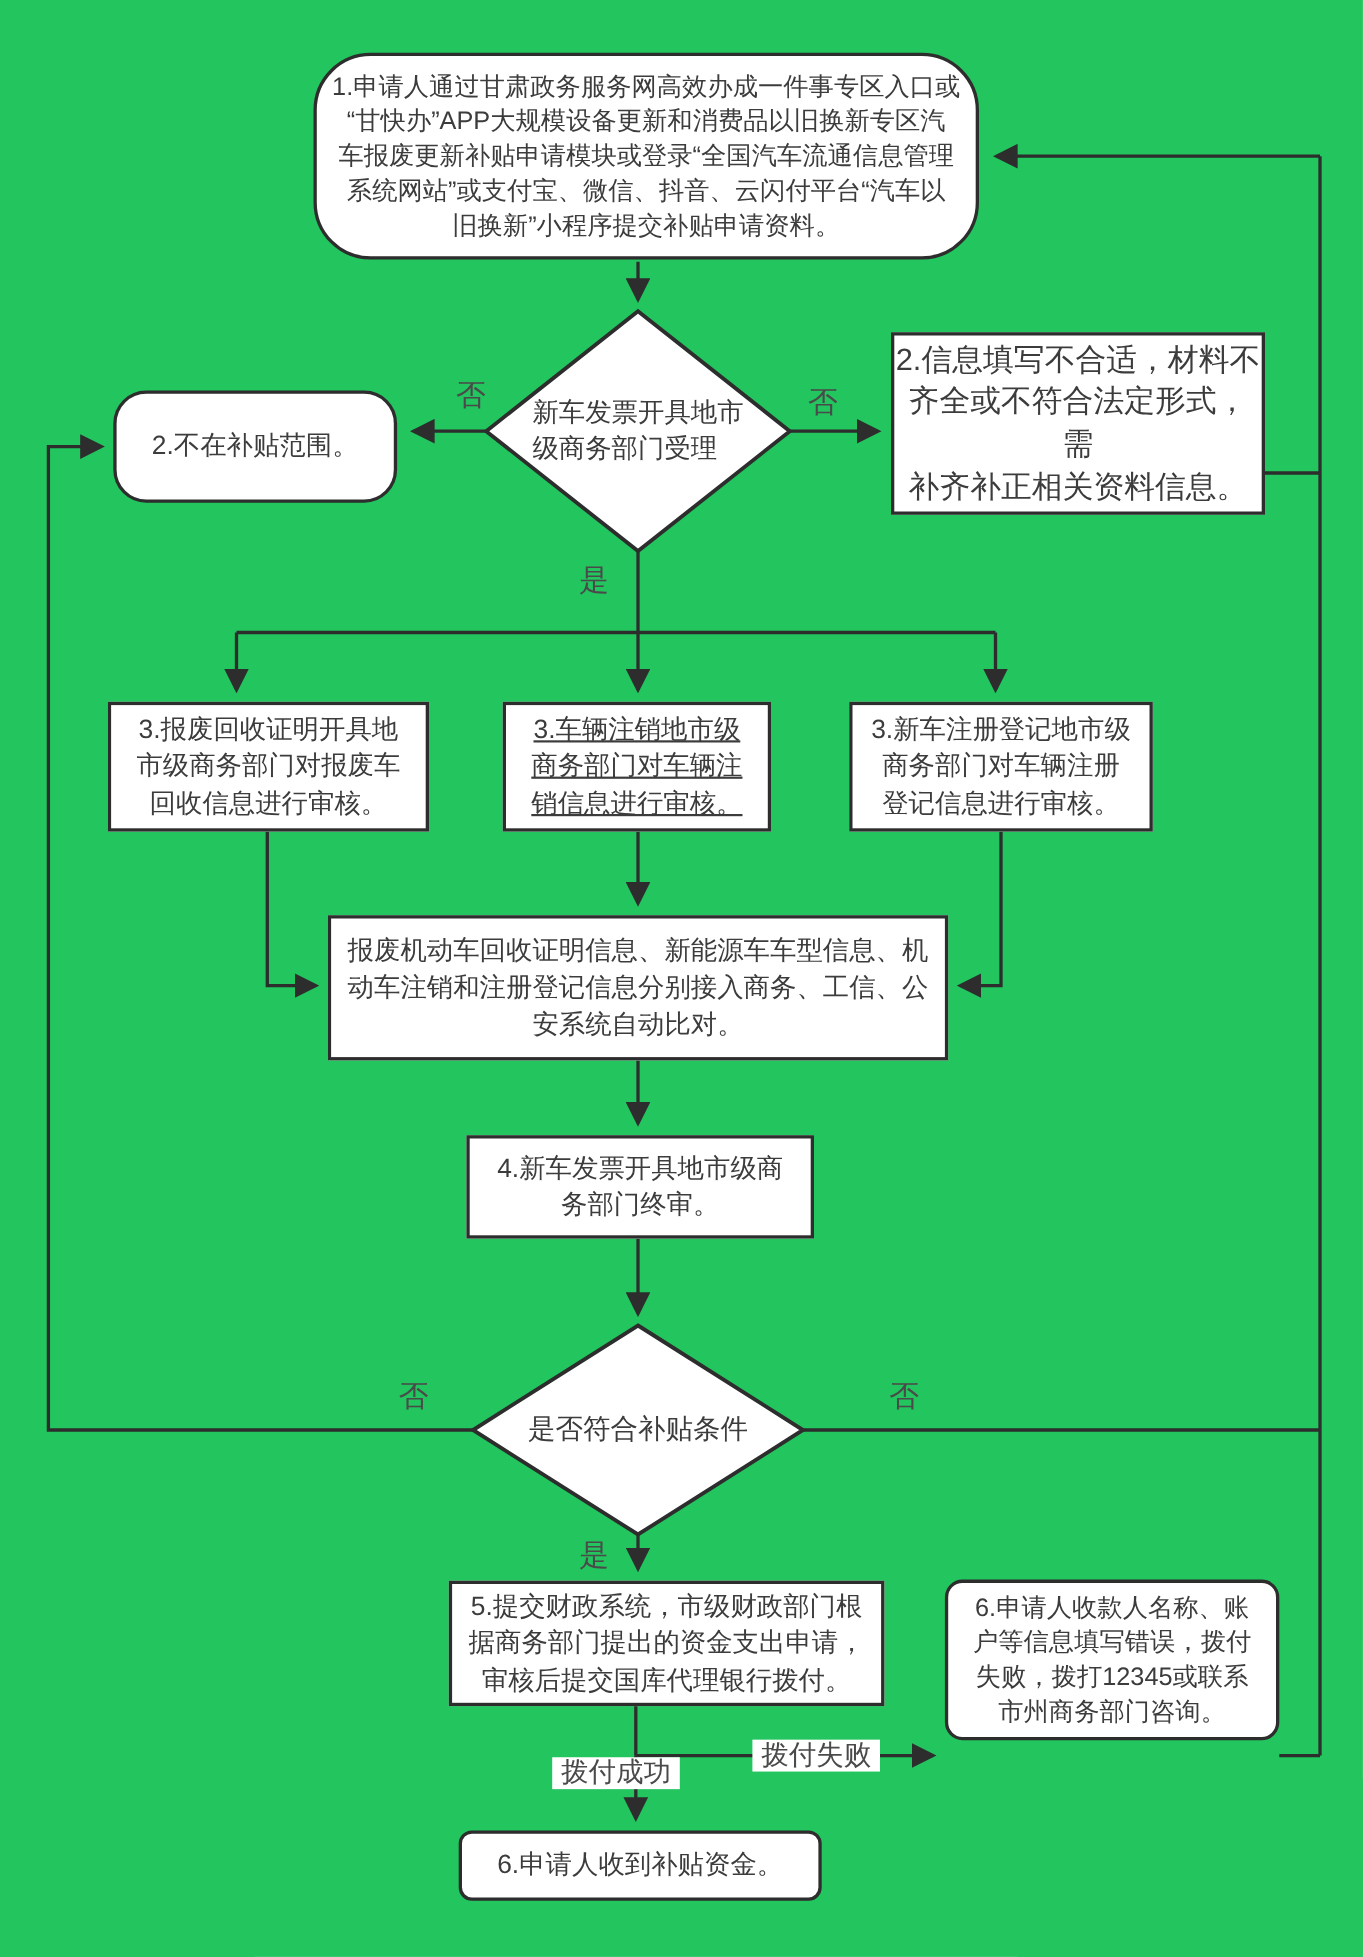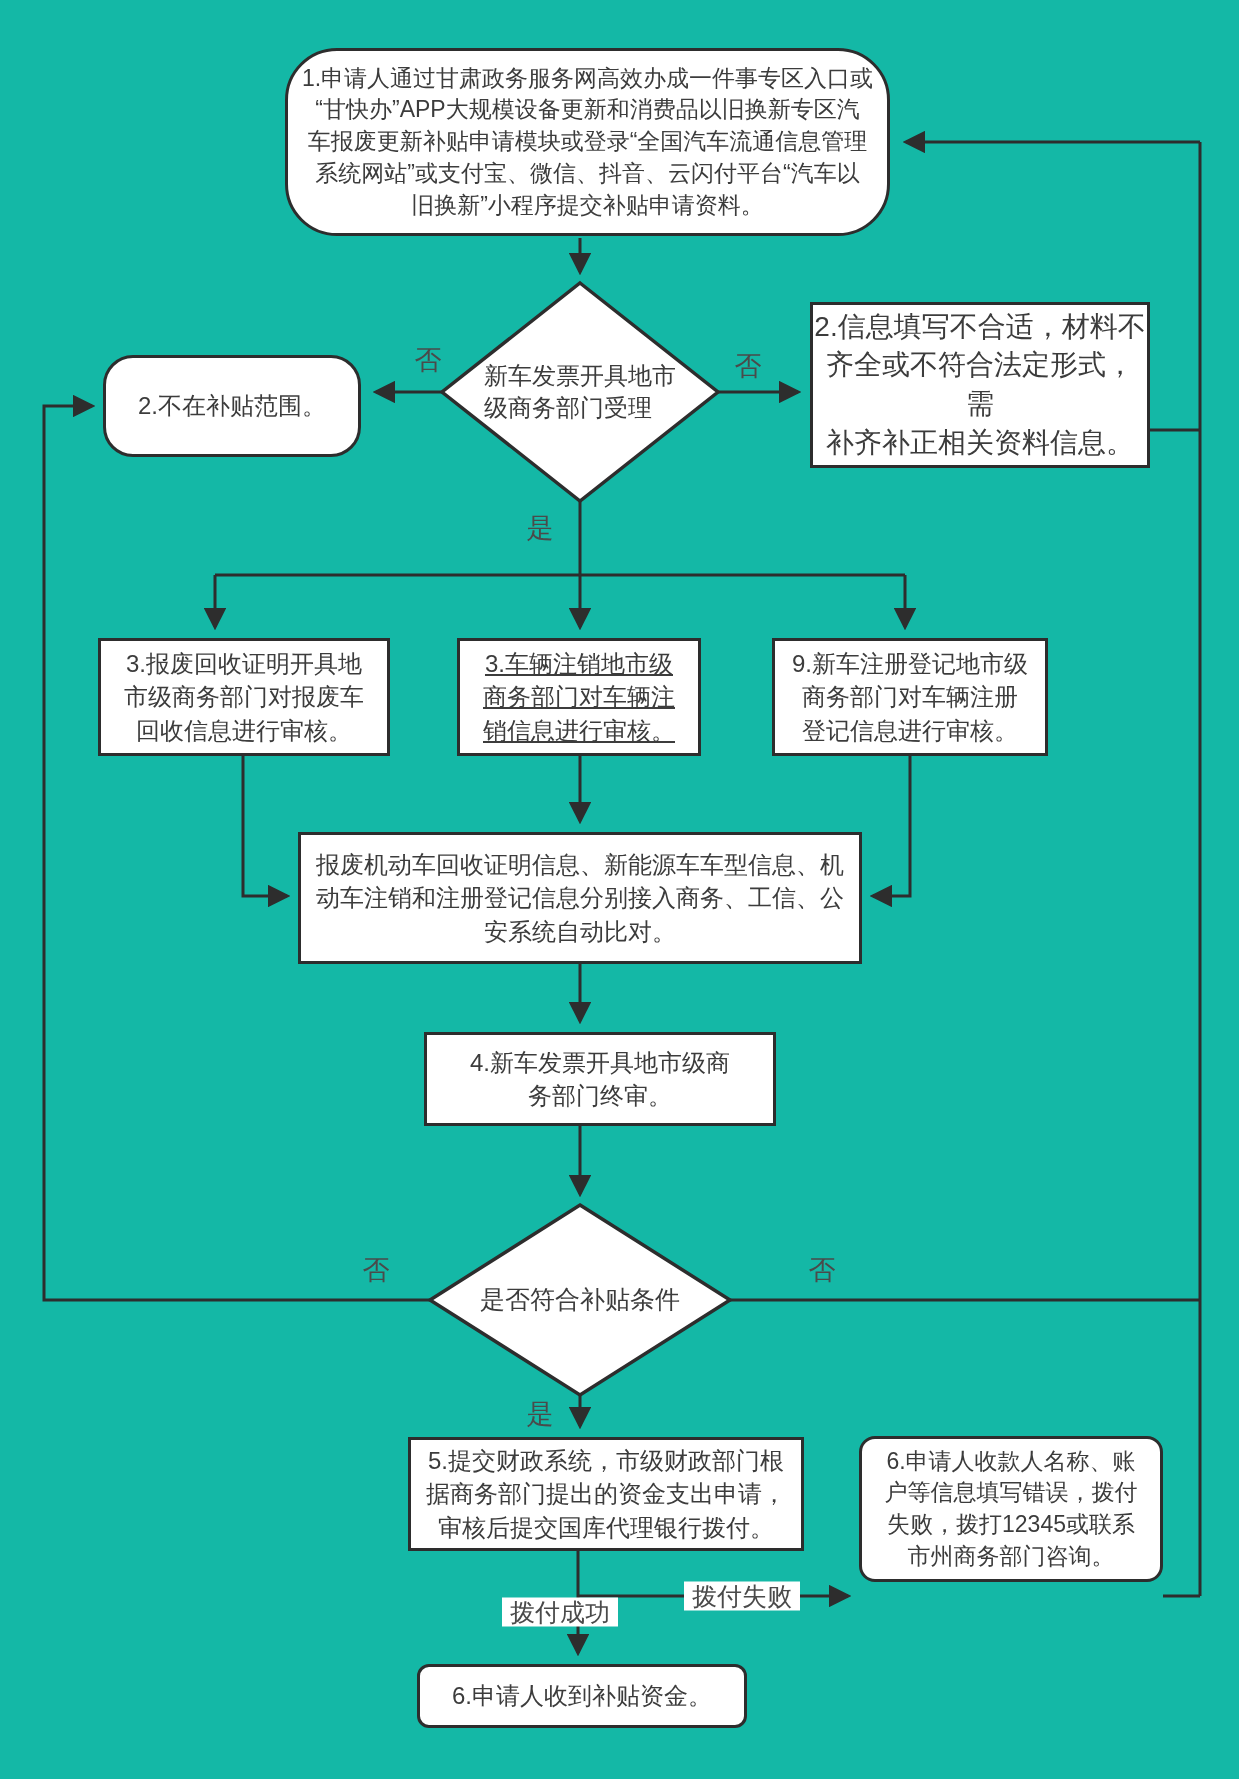--- a/index.html
+++ b/index.html
@@ -1,17 +1,17 @@
 <!DOCTYPE html>
 <html><head>
 <meta charset="utf-8">
 <style>
   html,body{margin:0;padding:0;background:#ffffff;}
   #canvas{
-    position:relative;width:1239px;height:1779px;background:#14b8a6;
+    position:relative;width:1239px;height:1779px;background:#22c55e;
     font-family:"Liberation Sans","DejaVu Sans",sans-serif;
     color:#3c3c3c;overflow:hidden;
   }
   #edges{position:absolute;left:0;top:0;width:1239px;height:1779px;z-index:1;}
   .node{
     position:absolute;z-index:2;background:#ffffff;border:3.5px solid #2d2d2d;
     display:flex;align-items:center;justify-content:center;text-align:center;
     white-space:pre-line;box-sizing:border-box;line-height:1.38;color:#3c3c3c;
   }
   .dtext{
@@ -96,29 +96,29 @@
 补齐补正相关资料信息。</div>
 
   <div class="node" style="left:98px;top:638px;width:292px;height:118px;font-size:24px;">3.报废回收证明开具地
 市级商务部门对报废车
 回收信息进行审核。</div>
 
   <div class="node" style="left:457px;top:638px;width:244px;height:118px;font-size:24px;text-decoration:underline;">3.车辆注销地市级
 商务部门对车辆注
 销信息进行审核。</div>
 
-  <div class="node" style="left:772px;top:638px;width:276px;height:118px;font-size:24px;">9.新车注册登记地市级
+  <div class="node" style="left:772px;top:638px;width:276px;height:118px;font-size:24px;">3.新车注册登记地市级
 商务部门对车辆注册
 登记信息进行审核。</div>
 
   <div class="node" style="left:298px;top:832px;width:564px;height:132px;font-size:24px;">报废机动车回收证明信息、新能源车车型信息、机
 动车注销和注册登记信息分别接入商务、工信、公
 安系统自动比对。</div>
 
-  <div class="node" style="left:424px;top:1032px;width:352px;height:94px;font-size:24px;">4.新车发票开具地市级商
+  <div class="node" style="left:424px;top:1032px;width:316px;height:94px;font-size:24px;">4.新车发票开具地市级商
 务部门终审。</div>
 
   <div class="dtext" style="left:458px;top:1284px;width:244px;height:32px;font-size:25px;">是否符合补贴条件</div>
 
   <div class="node" style="left:380px;top:1437px;width:396px;height:114px;font-size:24px;margin-left:28px;">5.提交财政系统，市级财政部门根
 据商务部门提出的资金支出申请，
 审核后提交国库代理银行拨付。</div>
 
   <div class="node" style="left:859px;top:1436px;width:304px;height:146px;border-radius:16px;font-size:23px;">6.申请人收款人名称、账
 户等信息填写错误，拨付

